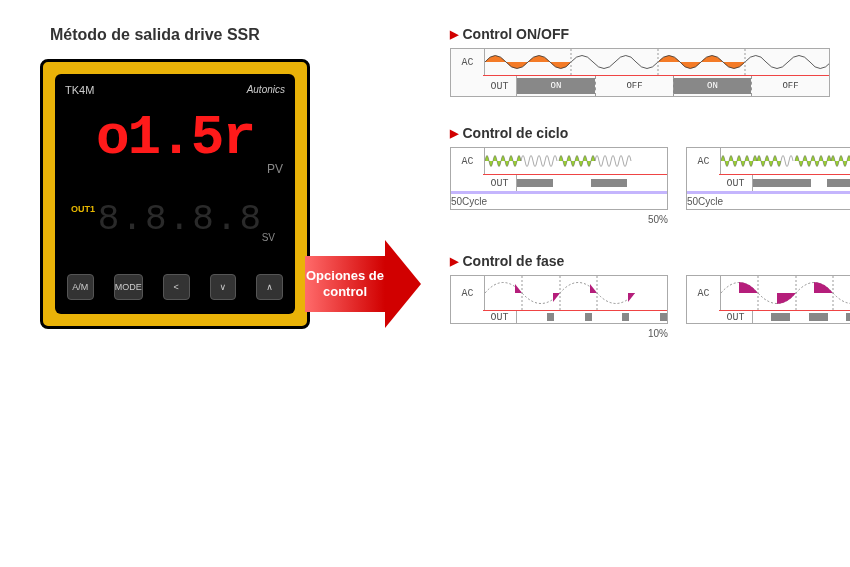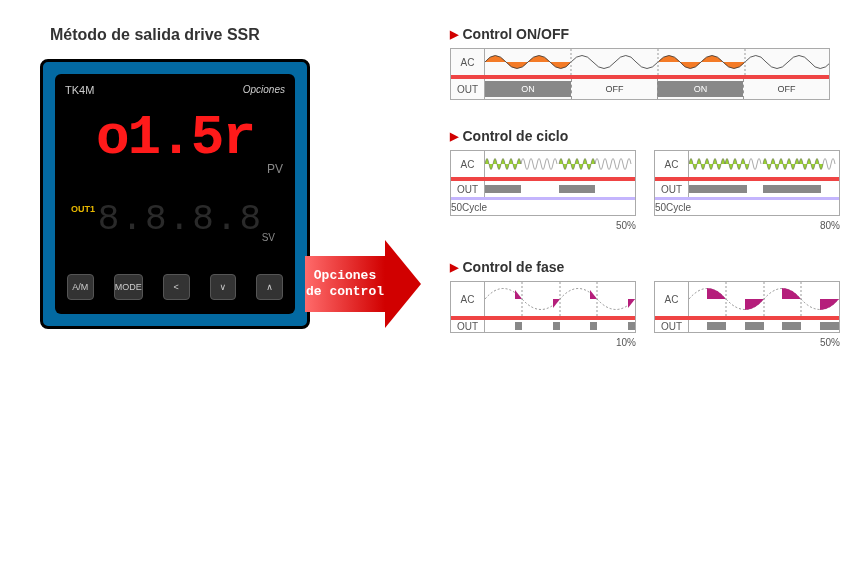--- a/index.html
+++ b/index.html
@@ -2,46 +2,46 @@
 <html><head>
 <meta charset="utf-8">
 <style>
 * { margin: 0; padding: 0; box-sizing: border-box; }
 body { width: 850px; height: 567px; font-family: Arial, sans-serif; background: #fff; position: relative; }
 .container { position: relative; width: 100%; height: 100%; padding: 26px 20px 20px 40px; display: flex; }
 
 .left-section { width: 320px; }
 .left-title { font-size: 16px; font-weight: bold; color: #333; margin-bottom: 15px; margin-left: 10px; }
 
-.device { width: 270px; height: 270px; background: #0369a1; border: 3px solid #000; border-radius: 8px; padding: 12px; position: relative; }
+.device { width: 270px; height: 270px; background: #eab308; border: 3px solid #000; border-radius: 8px; padding: 12px; position: relative; }
 .device-inner { background: #000; border-radius: 6px; height: 100%; padding: 8px; position: relative; }
 .device-model { position: absolute; top: 10px; left: 10px; color: #ccc; font-size: 11px; }
 .device-brand { position: absolute; top: 10px; right: 10px; color: #ccc; font-size: 10px; font-style: italic; }
 .device-display { margin-top: 28px; text-align: center; }
 .pv-value { font-family: 'Courier New', monospace; font-size: 56px; color: #ff1a1a; font-weight: bold; letter-spacing: -2px; line-height: 1; }
 .pv-label { position: absolute; right: 12px; top: 88px; color: #888; font-size: 12px; }
 .sv-display { margin-top: 8px; height: 40px; position: relative; }
 .out1-label { position: absolute; left: 8px; top: 5px; color: #e8b800; font-size: 9px; font-weight: bold; }
 .sv-digits { font-family: 'Courier New', monospace; font-size: 36px; color: #2a2a2a; text-align: right; padding-right: 24px; letter-spacing: 2px; margin-top: 33px; }
 .sv-label { position: absolute; right: 12px; bottom: -4px; color: #888; font-size: 10px; }
 .buttons { position: absolute; bottom: 14px; left: 12px; right: 12px; display: flex; gap: 20px; }
 .btn { flex: 1; height: 26px; background: #333; border: 1px solid #555; border-radius: 4px; color: #ccc; font-size: 9px; display: flex; align-items: center; justify-content: center; }
 
-.arrow { position: absolute; left: 305px; top: 240px; display: flex; align-items: center; font-family: Liberation Mono, monospace; }
+.arrow { position: absolute; left: 305px; top: 240px; display: flex; align-items: center; }
 .arrow-body { width: 80px; height: 56px; background: linear-gradient(90deg, #ff6b6b, #d10000); display: flex; align-items: center; justify-content: center; color: #fff; font-size: 13px; font-weight: bold; text-align: center; line-height: 1.2; }
 .arrow-head { width: 0; height: 0; border-top: 44px solid transparent; border-bottom: 44px solid transparent; border-left: 36px solid #d10000; }
 
 .right-section { margin-left: 110px; flex: 1; padding-top: 0px; }
 .control-block { margin-bottom: 28px; }
 .control-title { font-size: 14px; font-weight: bold; color: #333; margin-bottom: 6px; display: flex; align-items: center; gap: 4px; }
 .red-tri { color: #d10000; font-size: 11px; }
 
 .diagram { border: 1px solid #aaa; background: #fafafa; }
-.diagram-row { display: flex; }
-.diagram-row + .diagram-row { border-top: 4px solid #ef4444; }
+.diagram-row { display: flex; font-family: Liberation Mono, monospace; }
+.diagram-row + .diagram-row { border-top: 1px solid #ef4444; margin-left: 32px; }
 .row-label { width: 34px; font-size: 10px; color: #555; display: flex; align-items: center; justify-content: center; border-right: 1px solid #aaa; }
 .row-content { flex: 1; height: 26px; position: relative; overflow: hidden; }
 
 
 .panel-pair { display: flex; gap: 18px; }
 .panel { border: 1px solid #aaa; flex: 1; }
 .panel-sub { margin-top: 4px; text-align: right; font-size: 10px; color: #555; }
 .panel-cycle-label { text-align: left; font-size: 10px; color: #555; border-top: 3px solid #c4b5fd; padding: 2px 0; }
 
 
@@ -50,21 +50,21 @@
 </style>
 </head>
 <body>
 
 <div class="container">
   <div class="left-section">
     <div class="left-title">Método de salida drive SSR</div>
     <div class="device">
       <div class="device-inner">
         <div class="device-model">TK4M</div>
-        <div class="device-brand">Opciones</div>
+        <div class="device-brand">Autonics</div>
         <div class="device-display">
           <div class="pv-value">o1.5r</div>
         </div>
         <div class="pv-label">PV</div>
         <div class="sv-display">
           <div class="out1-label">OUT1</div>
           <div class="sv-digits">8.8.8.8</div>
           <div class="sv-label">SV</div>
         </div>
         <div class="buttons">

